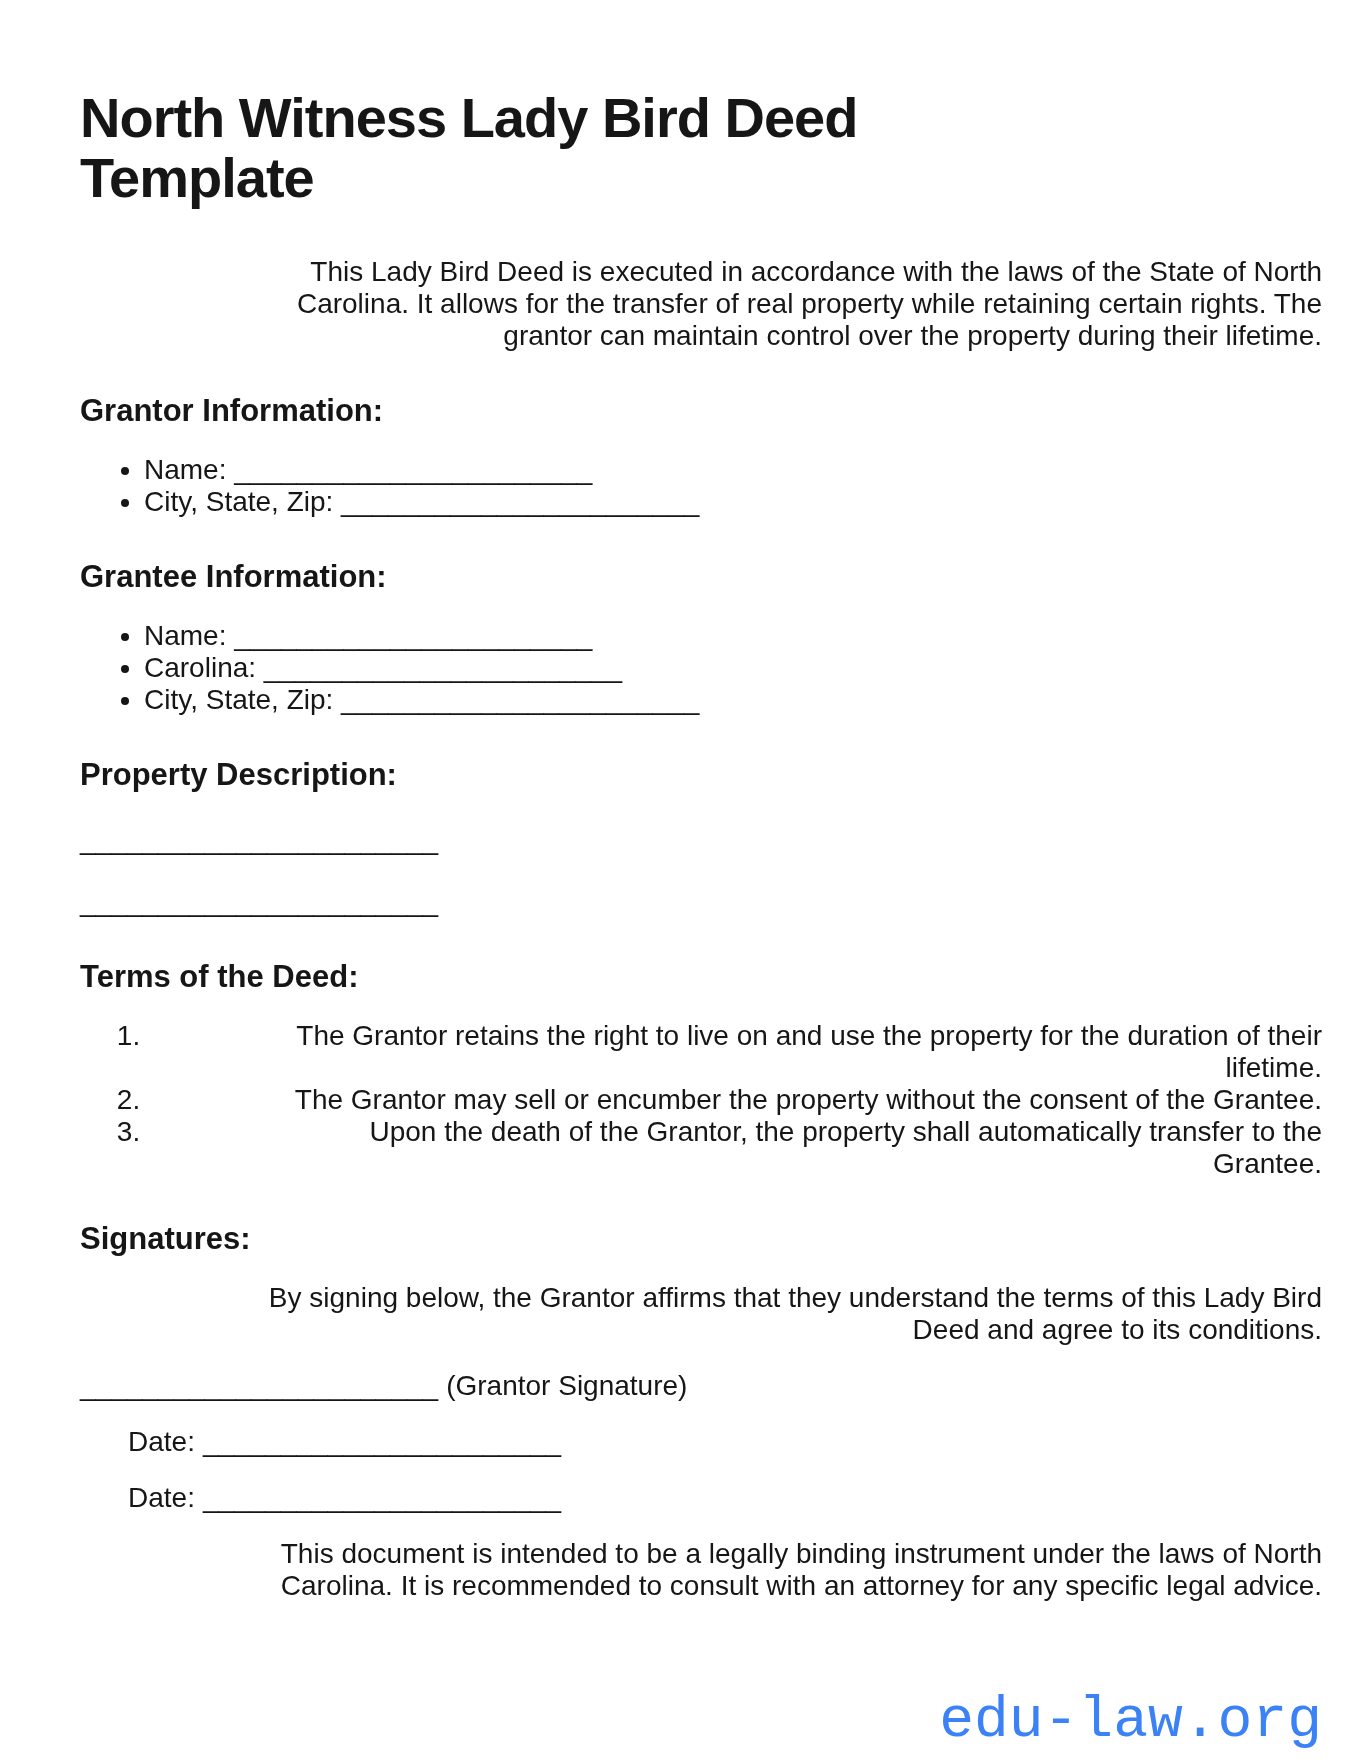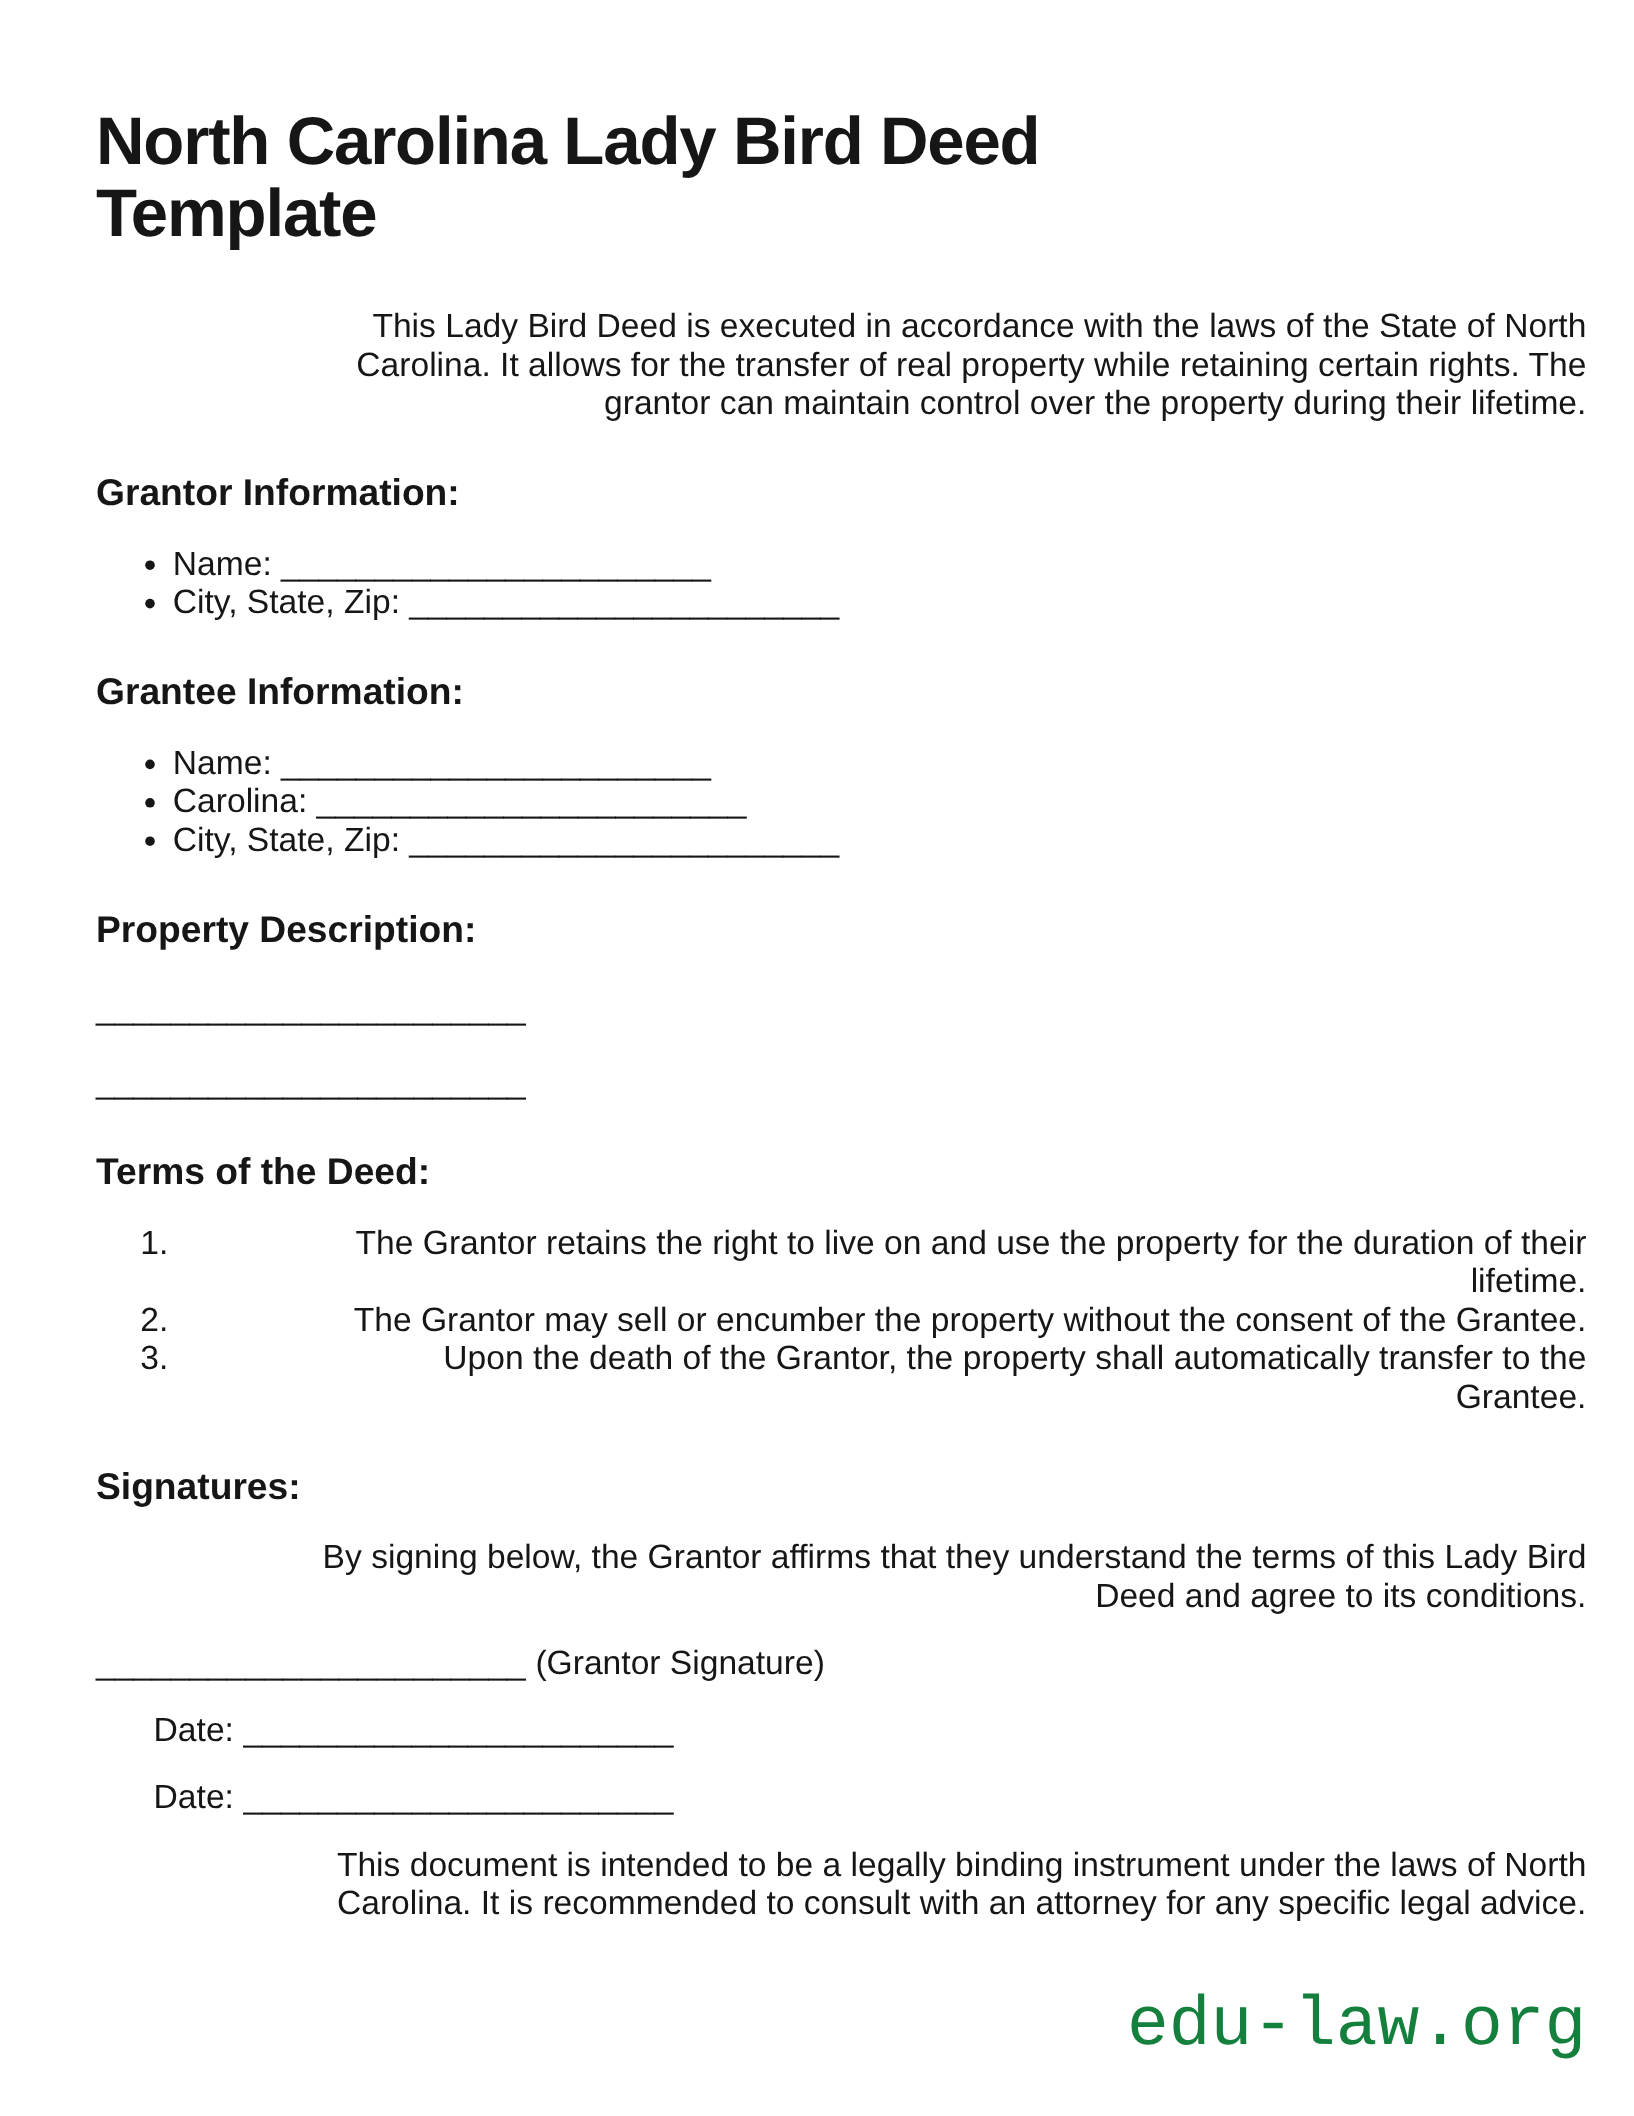--- a/index.html
+++ b/index.html
@@ -35,33 +35,33 @@
   p.blankline { margin: 30px 0; }
   ul.fields { margin: 24px 0; padding-left: 64px; }
   ol.terms { margin: 24px 0; padding-left: 68px; }
   li { line-height: 32px; }
   .blank { white-space: nowrap; text-align: right; }
   .sigline .blank { margin-right: 8px; }
   .sigline .prefix { margin-right: 8px; margin-left: 48px; }
   .footer-watermark {
     position: absolute;
     right: 40px;
-    bottom: 44px;
+    bottom: 12px;
     font-family: "Liberation Mono", "DejaVu Sans Mono", monospace;
     font-size: 58px;
     line-height: 60px;
-    color: #15803d;
+    color: #3b82f6;
   }
 </style>
 </head>
 <body>
 
 <div class="page">
 
-  <h1 class="doc-title">North Carolina Lady Bird Deed
+  <h1 class="doc-title">North Witness Lady Bird Deed
 Template</h1>
 
   <p class="pre">This Lady Bird Deed is executed in accordance with the laws of the State of North
 Carolina. It allows for the transfer of real property while retaining certain rights. The
 grantor can maintain control over the property during their lifetime.</p>
 
   <h3 class="sec">Grantor Information:</h3>
   <ul class="fields">
     <li><span>Name:</span> <span class="blank">_______________________</span></li>
     <li><span>City, State, Zip:</span> <span class="blank">_______________________</span></li>

